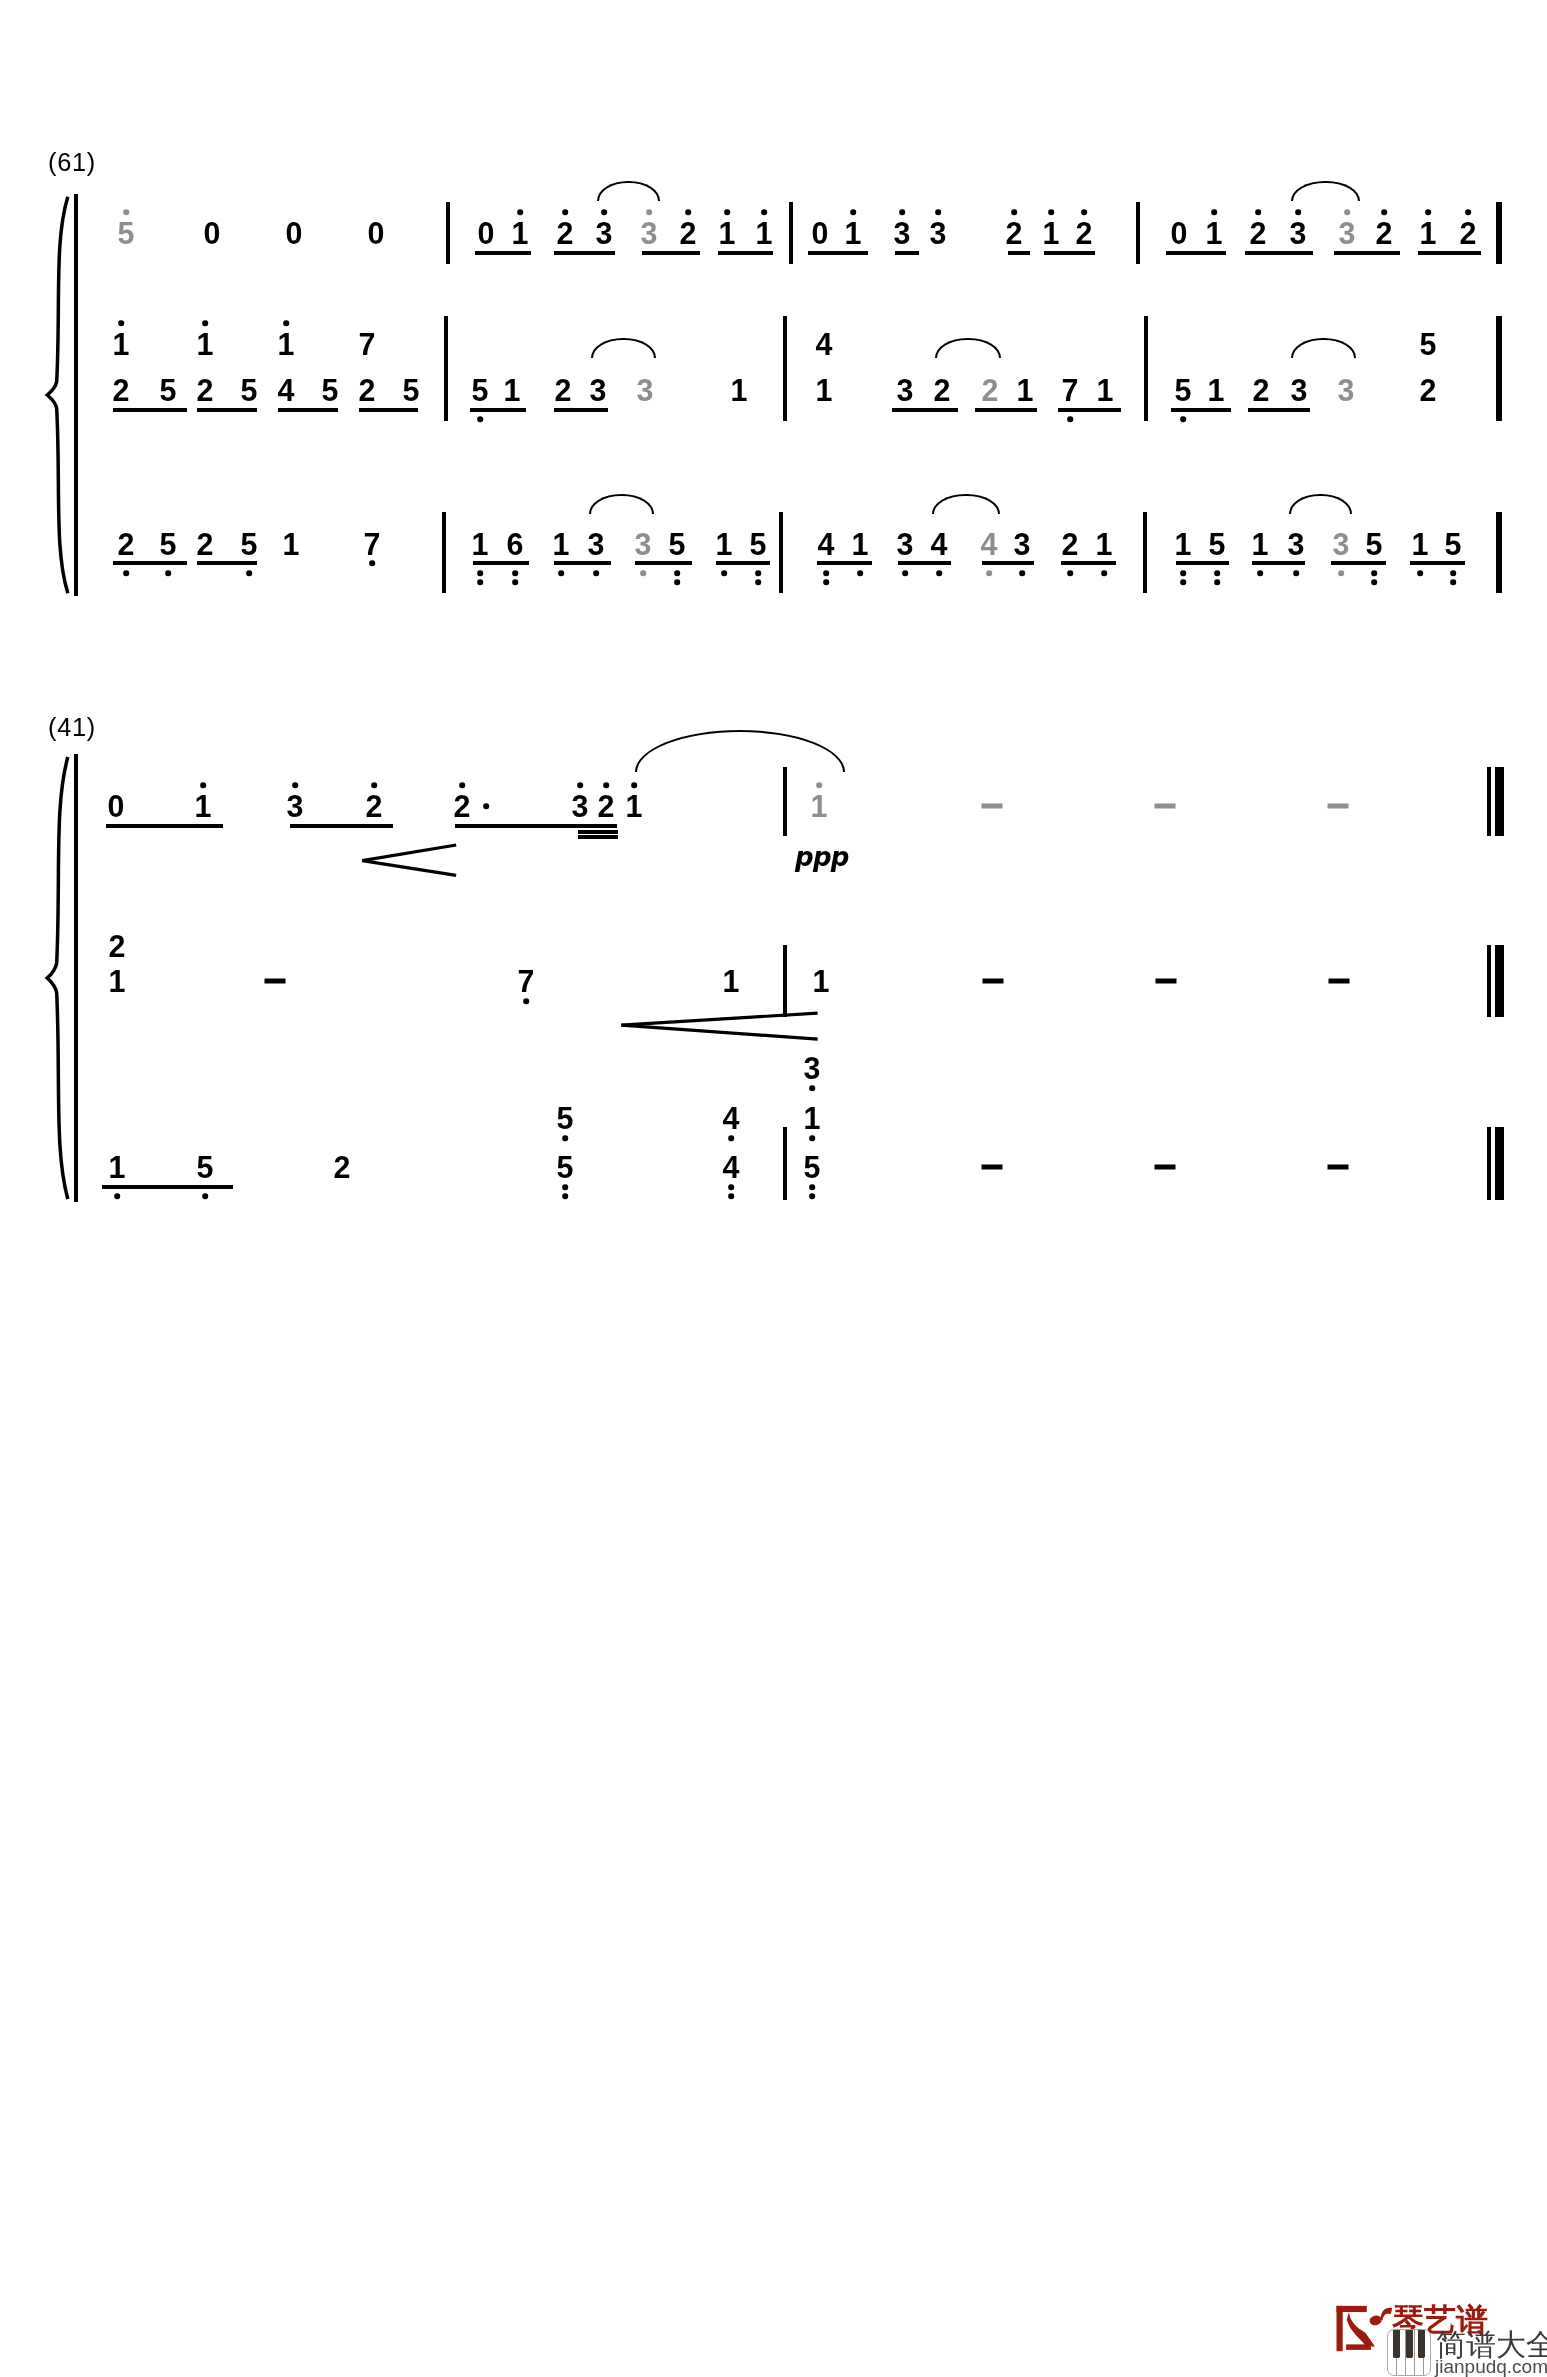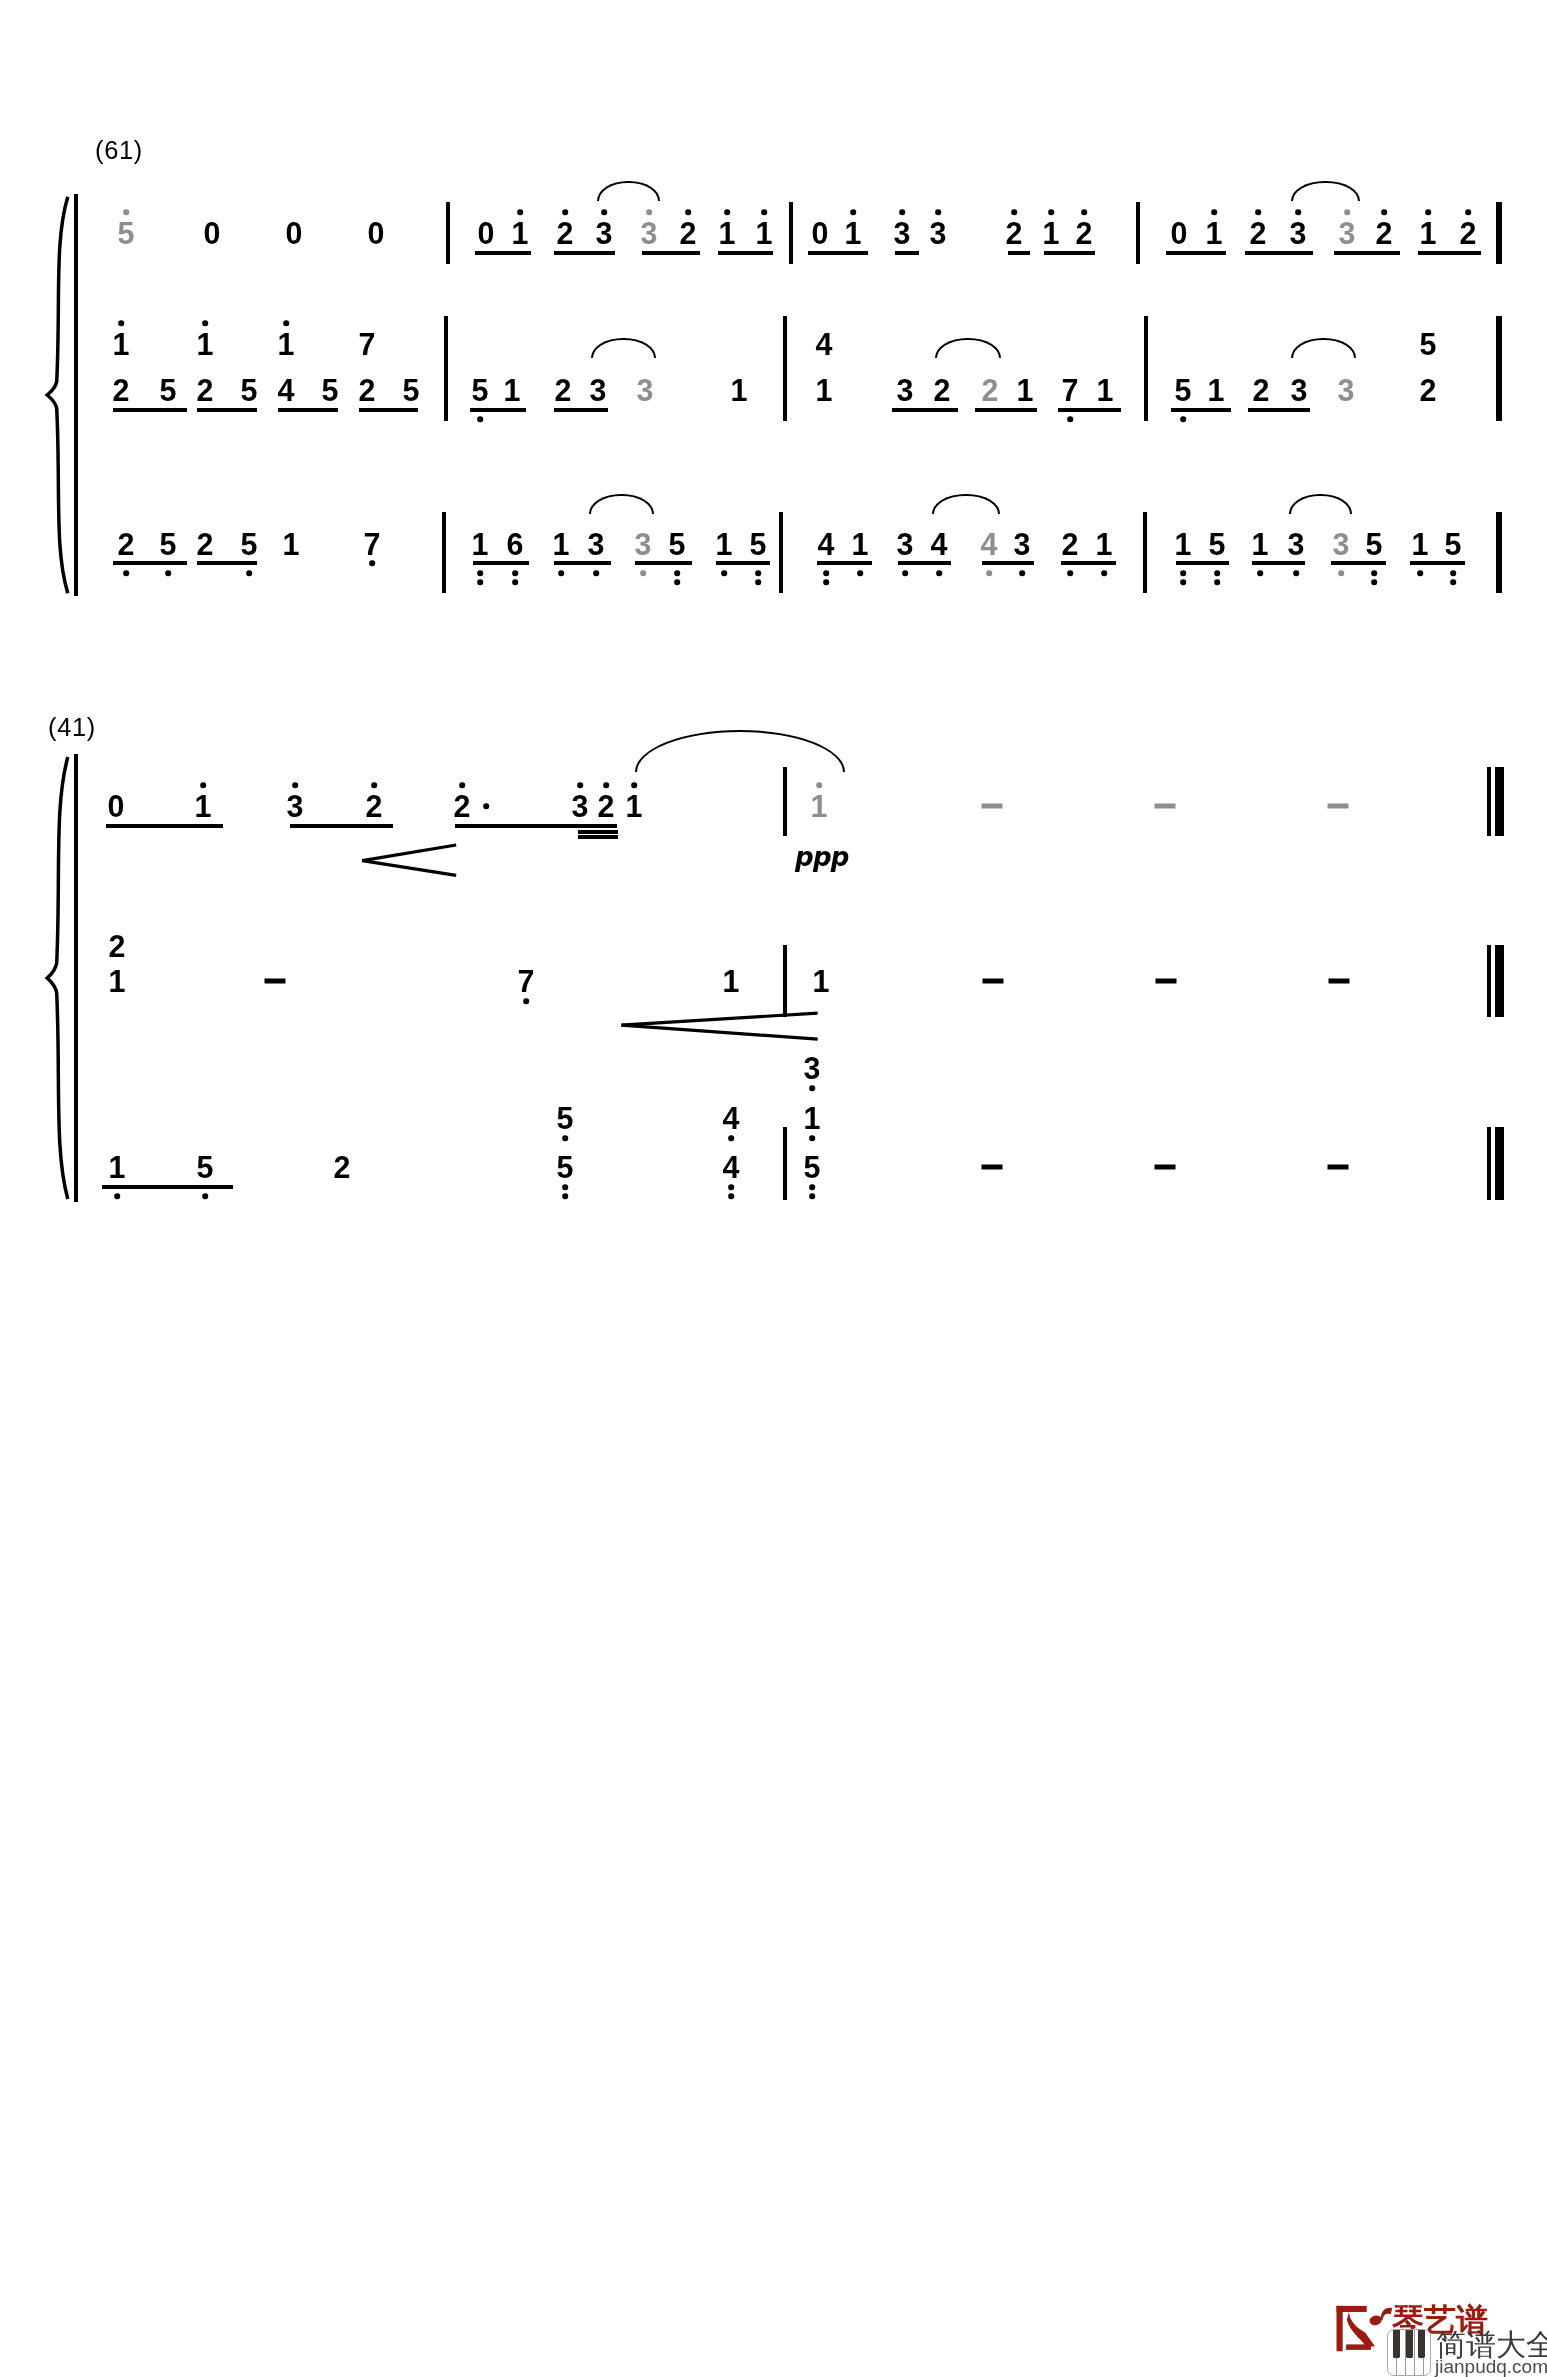--- a/index.html
+++ b/index.html
@@ -54,21 +54,21 @@
     <div class="sep" style="left:17px"></div>
     <div class="sep" style="left:26px"></div>
     <div class="sep" style="left:35px"></div>
     <div class="bk" style="left:5px"></div>
     <div class="bk" style="left:17.7px"></div>
     <div class="bk" style="left:30px"></div>
   </div>
   <div class="wm-site">简谱大全</div>
   <div class="wm-url">jianpudq.com</div>
 
-<div class="sys-label" style="left: 48px; top: 136px; margin-left: 47px;">(61)</div>
+<div class="sys-label" style="left: 48px; top: 148px;">(61)</div>
     <svg viewBox="0 0 34 600" preserveAspectRatio="none" style="position: absolute; left: 44px; top: 194px; width: 27px; height: 402px; overflow: visible;">
       <path d="M30 4 C13 70 21 160 16 280 C14 291 8 296 4 300 C8 304 14 309 16 320 C21 440 13 530 30 596" fill="none" stroke="#000000" stroke-width="3.5" vector-effect="non-scaling-stroke"></path>
     </svg>
     <div class="vbar" style="left: 74px; top: 194px; width: 4.2px; height: 402px;"></div>
     <div class="beam" style="left: 475px; top: 251px; width: 56px;"></div>
     <div class="beam" style="left: 554px; top: 251px; width: 61px;"></div>
     <div class="beam" style="left: 642px; top: 251px; width: 58px;"></div>
     <div class="beam" style="left: 718px; top: 251px; width: 55px;"></div>
     <div class="beam" style="left: 808px; top: 251px; width: 60px;"></div>
     <div class="beam" style="left: 895px; top: 251px; width: 24px;"></div>

